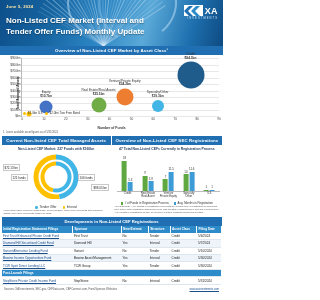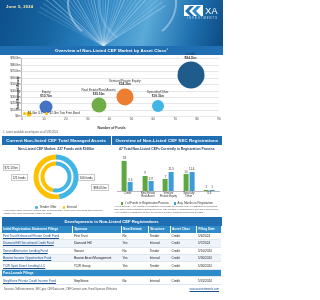--- a/index.html
+++ b/index.html
@@ -44,21 +44,21 @@
     position: absolute; right: 5px; top: 5px;
     display: flex; flex-direction: column; align-items: flex-end;
   }
   .logo-row { display: flex; align-items: center; gap: 2px; }
   .logo-mark {
     width: 19px; height: 11px; background: #ffffff;
     display: flex; align-items: center; justify-content: center;
     overflow: hidden;
   }
   .logo-mark svg { display: block; }
-  .logo-xa { font-size: 9px; font-weight: normal; color: #ffffff; letter-spacing: .4px; line-height: 10px; }
+  .logo-xa { font-size: 9px; font-weight: bold; color: #ffffff; letter-spacing: .4px; line-height: 10px; }
   .logo-sub { font-size: 2.6px; color: #cfe4f5; letter-spacing: 1.1px; margin-top: .5px; }
 
   
   .panel { background: #ffffff; }
   .bar-title {
     background: #1f6fb2; color: #ffffff;
     font-size: 4.4px; font-weight: bold; text-align: center;
     padding: 2.2px 0; letter-spacing: .1px;
   }
 
@@ -234,20 +234,21 @@
         <i style="transform: rotate(42.4deg); opacity: 0.77;"></i>
         <i style="transform: rotate(46deg); opacity: 0.25;"></i>
         <i style="transform: rotate(49.6deg); opacity: 0.38;"></i>
         <i style="transform: rotate(53.2deg); opacity: 0.51;"></i>
         <i style="transform: rotate(56.8deg); opacity: 0.64;"></i>
       </div>
     <div class="hdr-arc"></div>
     <div class="hdr-arc b"></div>
 
     <div class="hdr-date">June 5, 2024</div>
+    <div class="hdr-title">Non-Listed CEF Market (Interval and Tender Offer Funds) Monthly Update</div>
 
     <div class="logo-box">
       <div class="logo-row">
         <span class="logo-mark">
           <svg width="18" height="10" viewBox="0 0 18 10">
             <polygon points="0,5 5,0 9,0 4,5 9,10 5,10" fill="#1f6fb2"></polygon>
             <polygon points="7,5 12,0 16,0 11,5 16,10 12,10" fill="#2e8bc9"></polygon>
           </svg>
         </span>
         <span class="logo-xa">XA</span>

